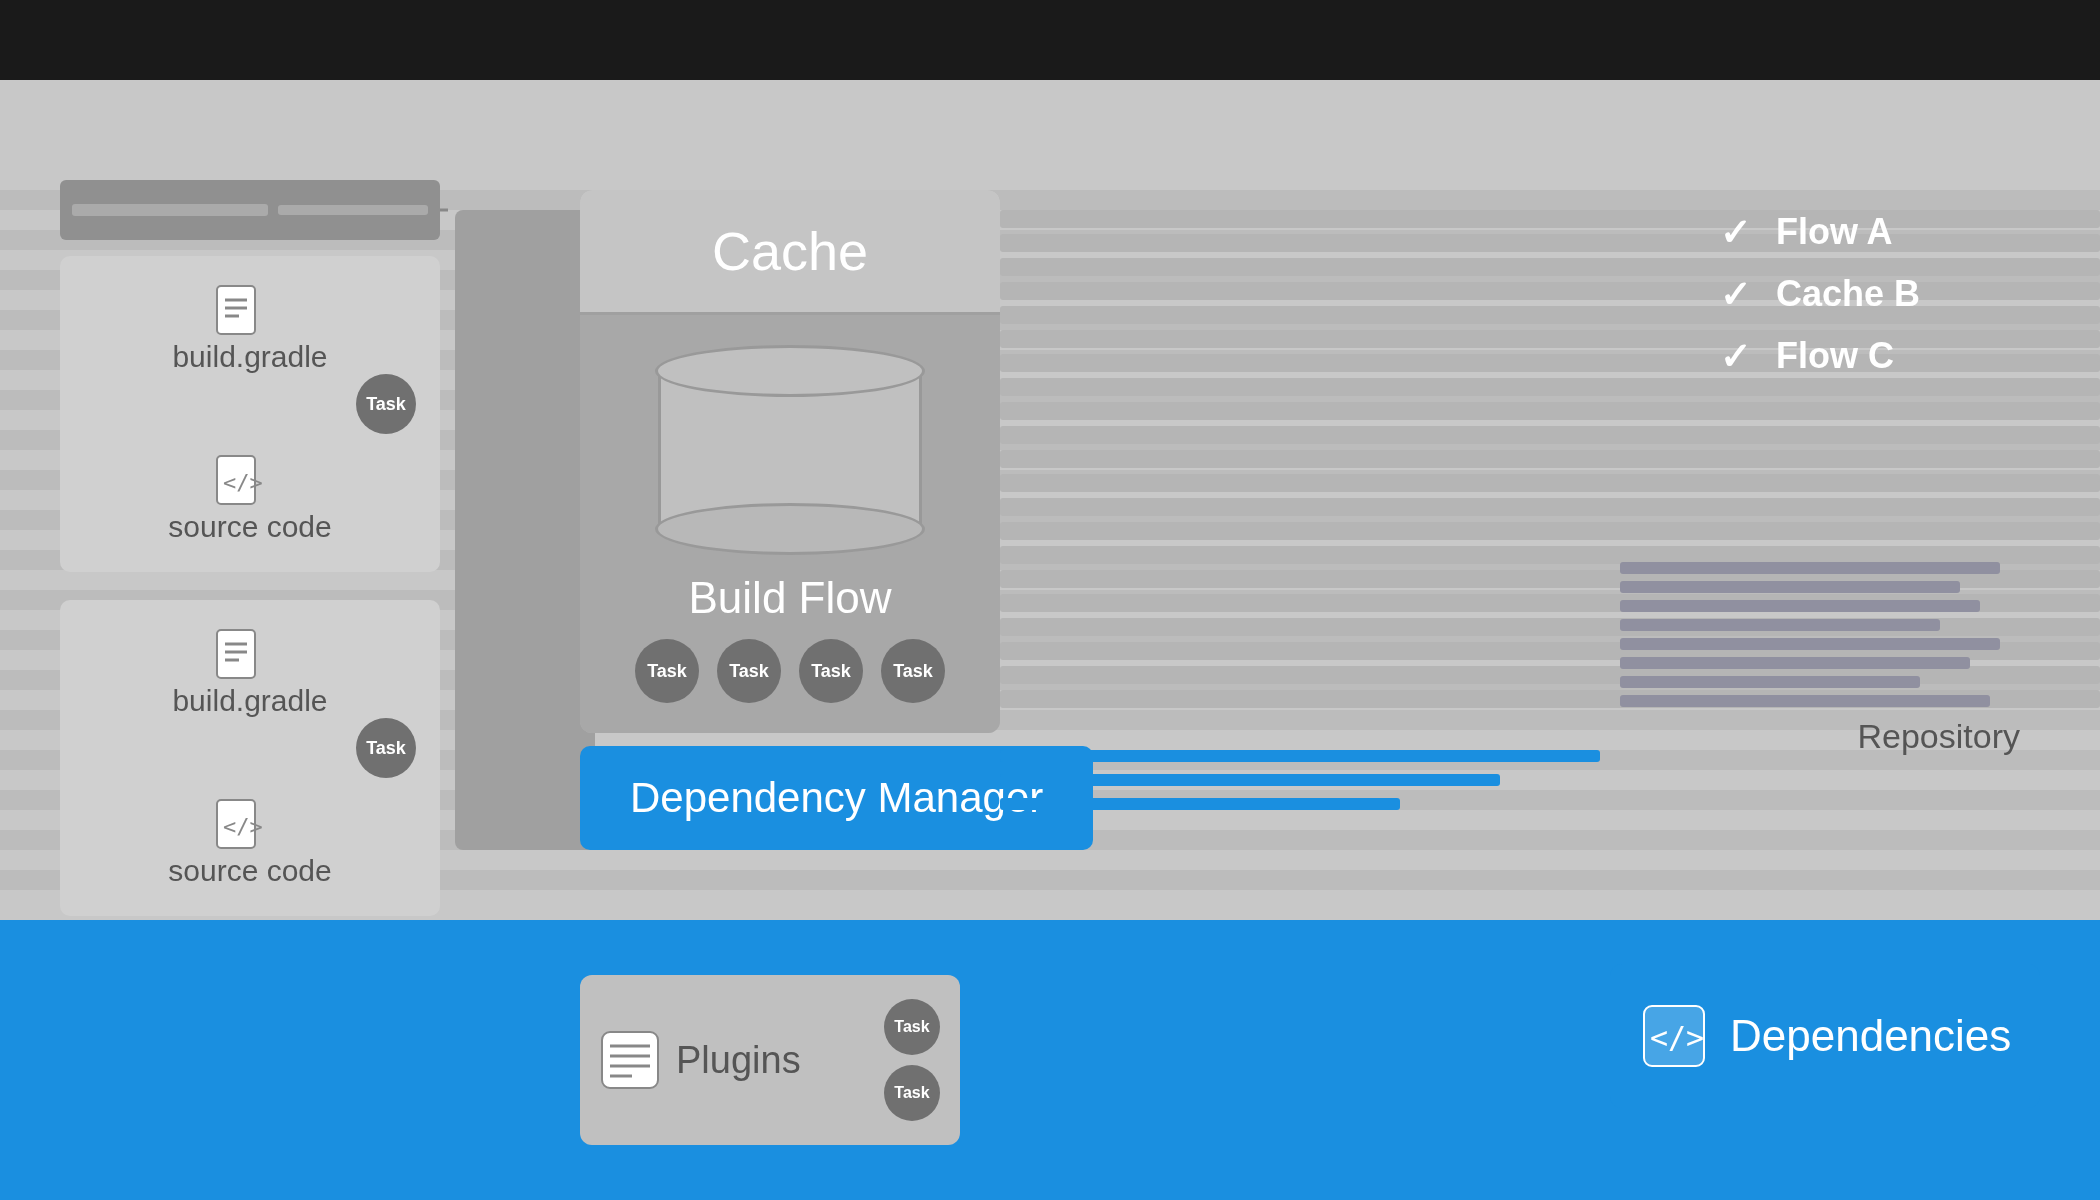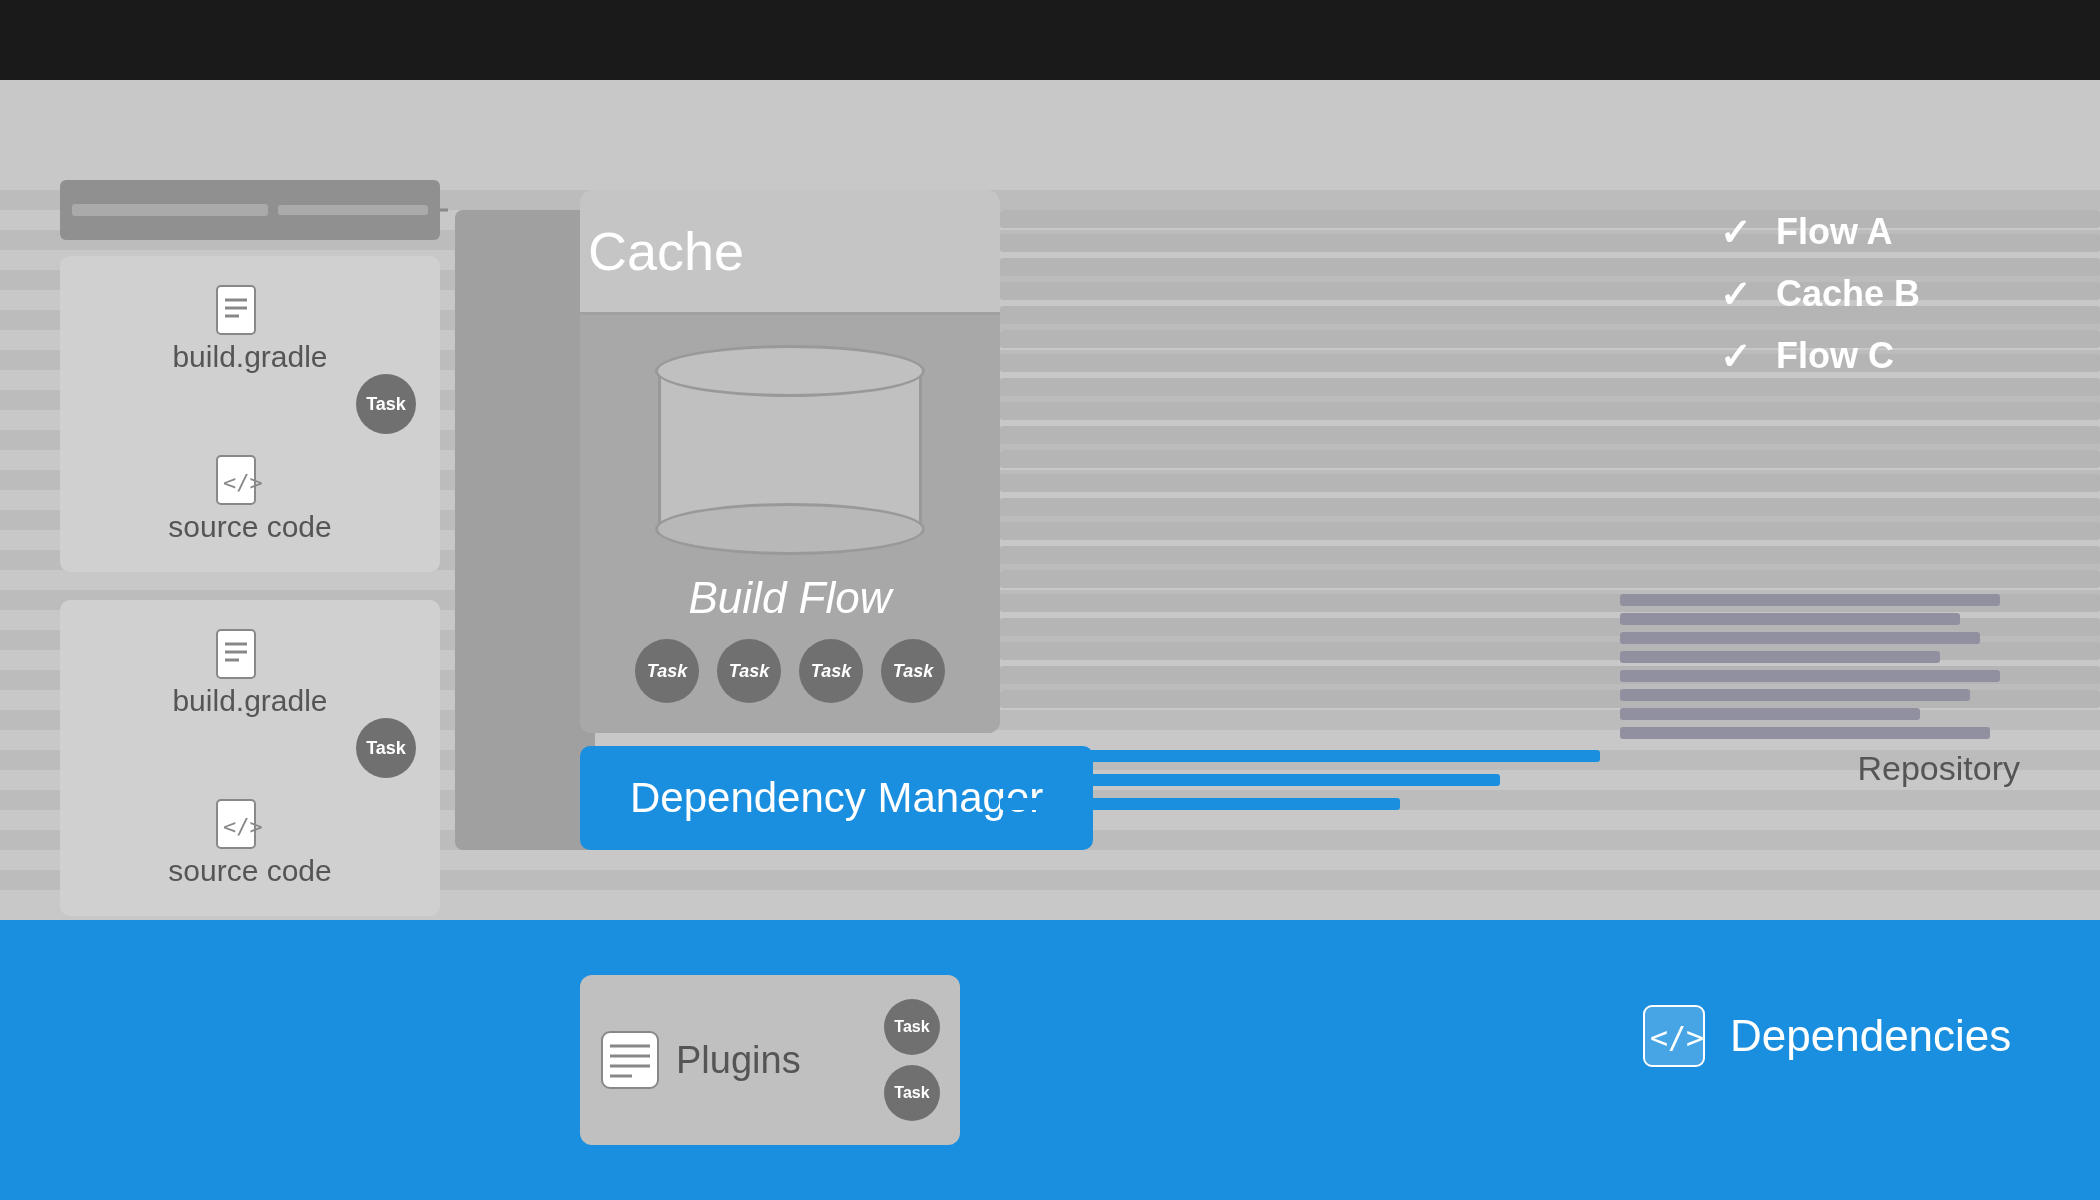--- a/index.html
+++ b/index.html
@@ -263,25 +263,25 @@
           <rect x="2" y="2" width="38" height="48" rx="4" fill="white" stroke="#888" stroke-width="2"></rect>
           <text x="8" y="36" font-size="22" fill="#888" font-family="monospace">&lt;/&gt;</text>
         </svg>
         <span class="file-name">source code</span>
       </div>
     </div>
   </div>
 
   <div style="position:absolute;left:580px;top:110px;width:420px;background:#b0b0b0;border-radius:12px;overflow:hidden;">
 
-    <div style="background:#c5c5c5;text-align:left;padding:30px 8px;border-bottom:3px solid #a0a0a0;">
+    <div style="background:#c5c5c5;text-align:center;padding:30px 0;border-bottom:3px solid #a0a0a0;">
       <span style="font-size:54px;font-weight:500;color:white;">Cache</span>
     </div>
 
-    <div style="background:#a8a8a8;padding:20px 20px 30px;text-align:center;font-style:italic;">
+    <div style="background:#a8a8a8;padding:20px 20px 30px;text-align:center;">
 
       <div style="position:relative;width:270px;margin:10px auto 0;">
         <div style="width:270px;height:52px;background:#c0c0c0;border-radius:50%;border:3px solid #999;position:relative;z-index:2;"></div>
         <div style="width:264px;height:150px;background:#c0c0c0;border-left:3px solid #999;border-right:3px solid #999;margin:0 auto;margin-top:-22px;position:relative;z-index:1;"></div>
         <div style="width:270px;height:52px;background:#b8b8b8;border-radius:50%;border:3px solid #999;margin-top:-22px;position:relative;z-index:2;"></div>
       </div>
       <div style="font-size:44px;font-weight:500;color:white;margin:18px 0 16px;">Build Flow</div>
 
       <div style="display:flex;justify-content:center;gap:18px;">
         <div class="task-circle">Task</div>
@@ -334,21 +334,21 @@
       <span class="check-icon">✓</span>
       <span class="test-label">Flow C</span>
     </div>
   </div>
 
 
   <div style="position:absolute;left:1000px;top:670px;right:500px;height:12px;background:#1a8fe0;border-radius:3px;"></div>
   <div style="position:absolute;left:1000px;top:694px;right:600px;height:12px;background:#1a8fe0;border-radius:3px;"></div>
   <div style="position:absolute;left:1000px;top:718px;right:700px;height:12px;background:#1a8fe0;border-radius:3px;"></div>
 
-  <div style="position:absolute;right:80px;top:514px;">
+  <div style="position:absolute;right:80px;top:482px;">
 
     <div style="width:400px;">
       <div style="height:12px;background:#9090a0;border-radius:3px;margin-bottom:7px;width:380px;"></div>
       <div style="height:12px;background:#9090a0;border-radius:3px;margin-bottom:7px;width:340px;"></div>
       <div style="height:12px;background:#9090a0;border-radius:3px;margin-bottom:7px;width:360px;"></div>
       <div style="height:12px;background:#9090a0;border-radius:3px;margin-bottom:7px;width:320px;"></div>
       <div style="height:12px;background:#9090a0;border-radius:3px;margin-bottom:7px;width:380px;"></div>
       <div style="height:12px;background:#9090a0;border-radius:3px;margin-bottom:7px;width:350px;"></div>
       <div style="height:12px;background:#9090a0;border-radius:3px;margin-bottom:7px;width:300px;"></div>
       <div style="height:12px;background:#9090a0;border-radius:3px;margin-bottom:7px;width:370px;"></div>

